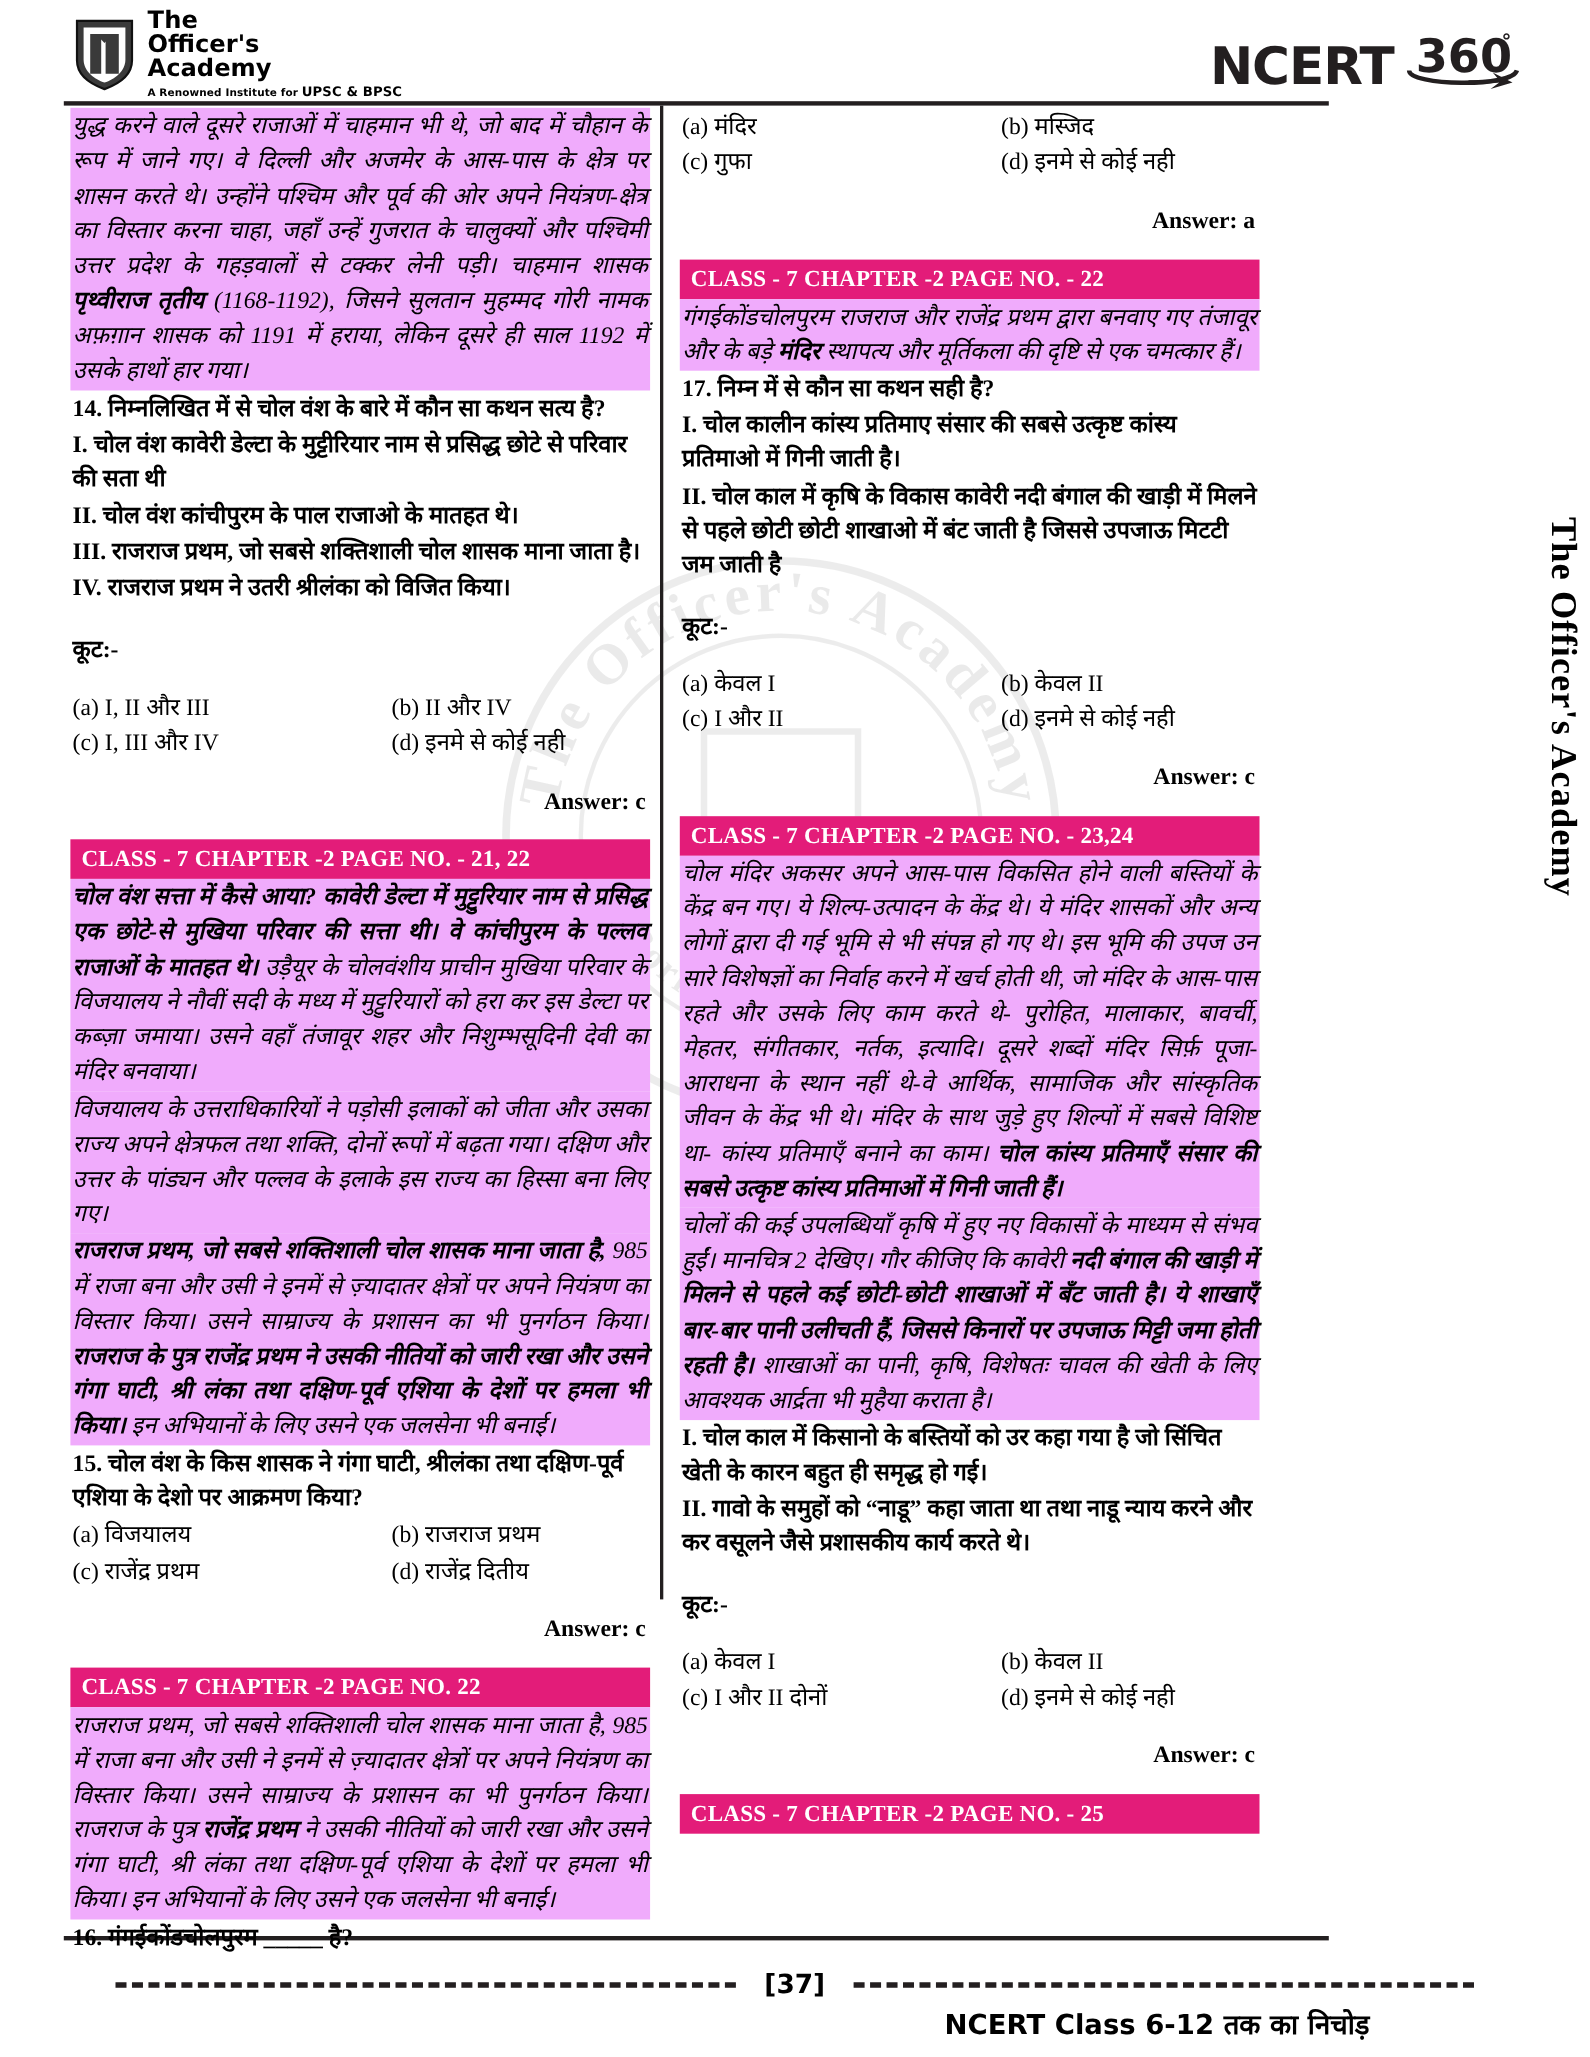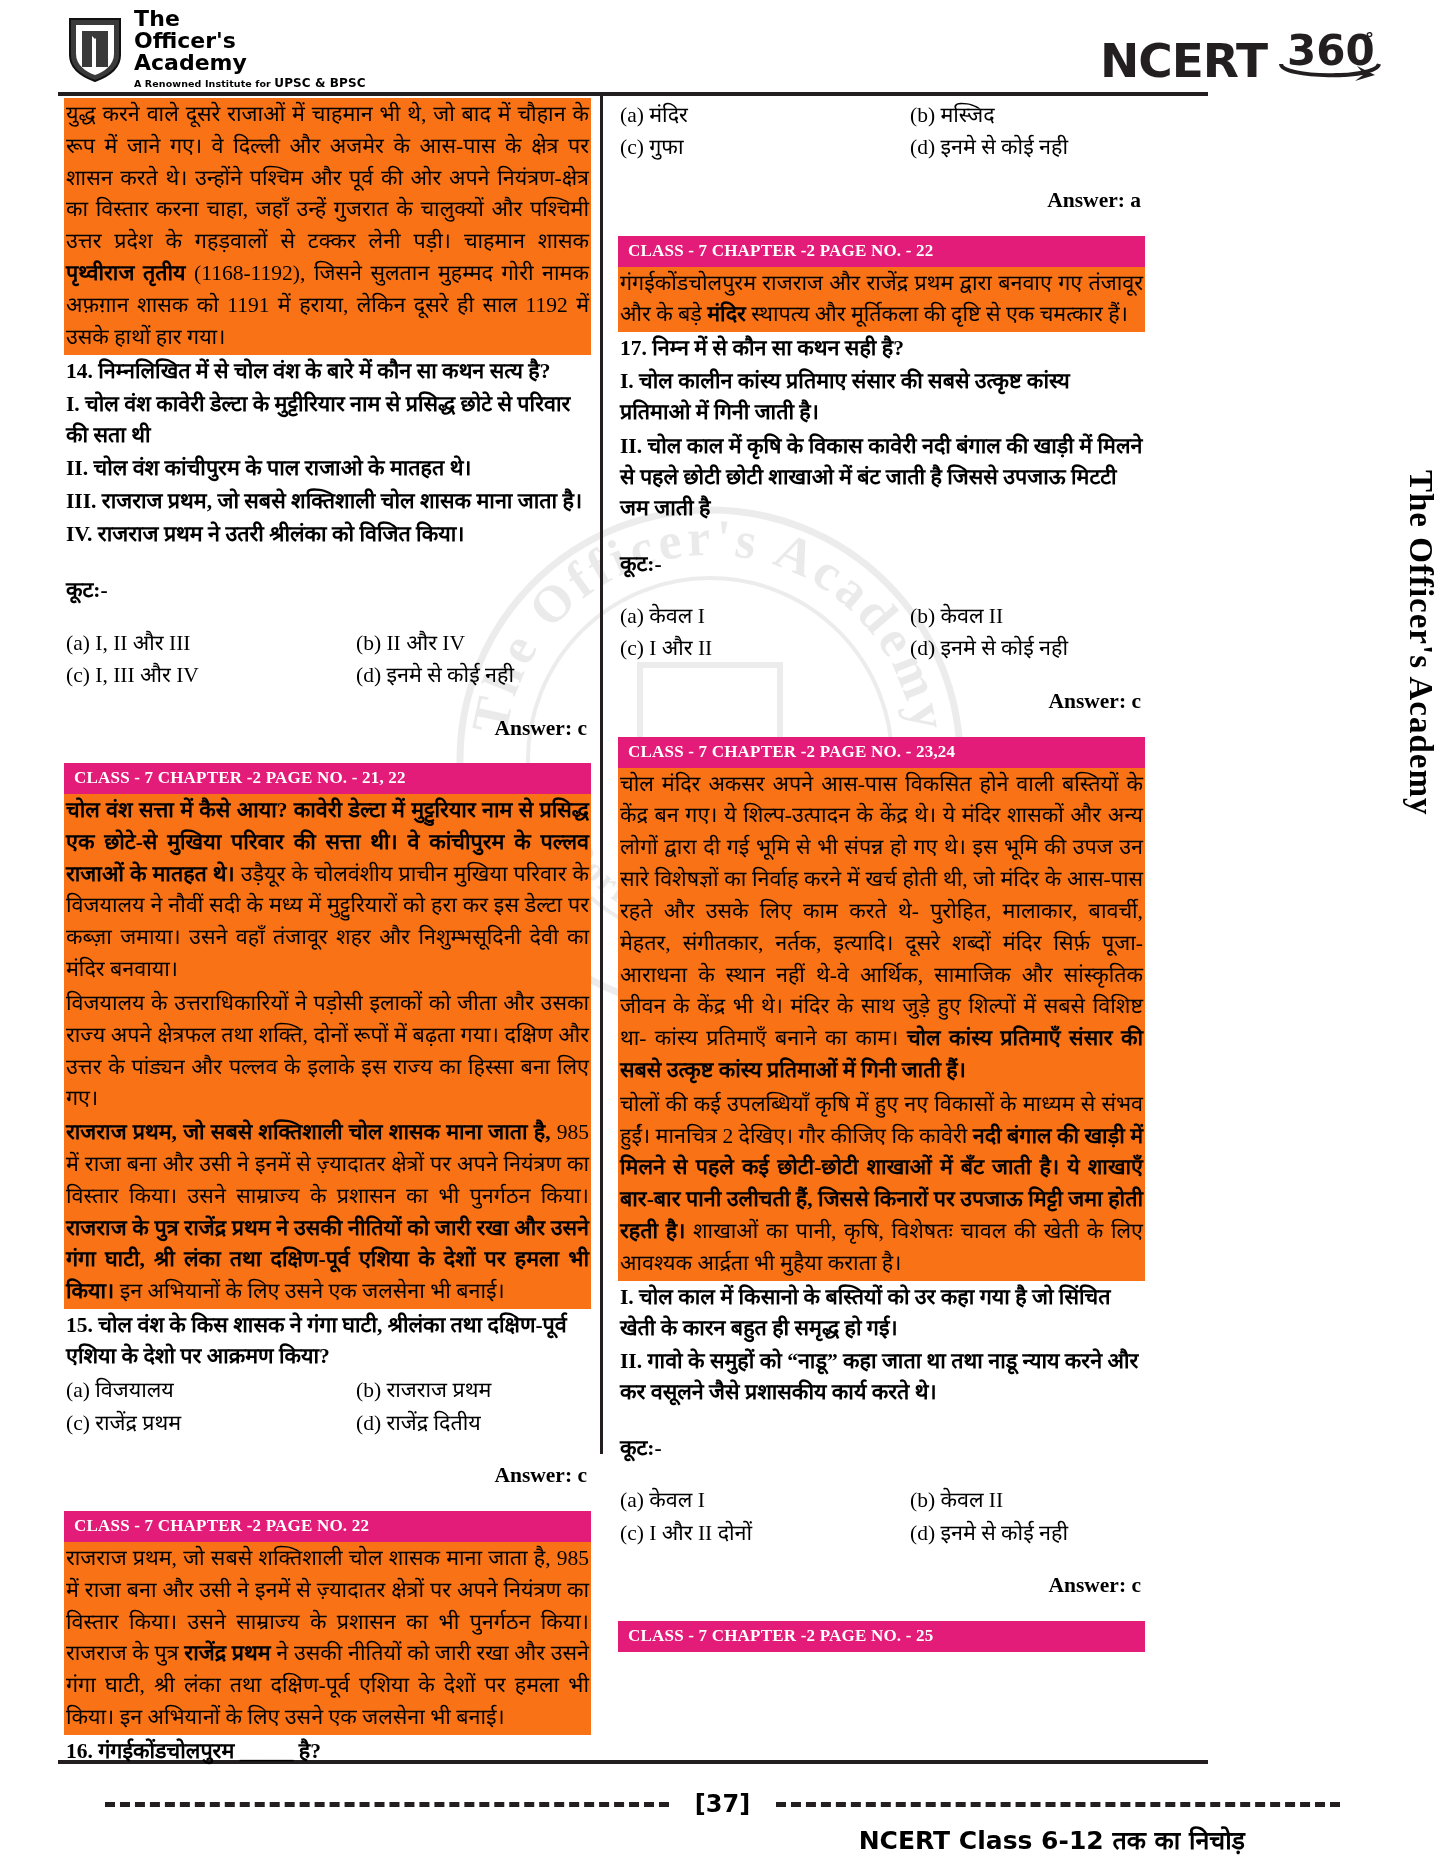--- a/index.html
+++ b/index.html
@@ -80,21 +80,21 @@
   #col-left  { left: 64px; }
   #col-right { left: 618px; }
 
   .para {
     font-size: 21.5px;
     line-height: 1.48;
     text-align: justify;
     margin: 0;
     padding: 1px 2px;
   }
-  .pink { background: #f97316; }
+  .pink { background: #f0abfc; font-style: italic; }
   .b { font-weight: 700; }
   .q {
     font-size: 21.5px; font-weight: 700;
     line-height: 1.45; margin: 0; padding: 1px 2px;
   }
   .stmt {
     font-size: 21.5px; font-weight: 700;
     line-height: 1.45; margin: 0; padding: 1px 2px;
   }
   .koot { font-size: 21.5px; font-weight:700; padding: 1px 2px; }
@@ -107,21 +107,21 @@
 
   .answer {
     font-size: 21.5px; font-weight: 700;
     text-align: right; padding: 2px 4px 1px 0;
   }
 
   .classbar {
     background: #e31c79;
     color: #ffffff;
     font-weight: 700;
-    font-size: 17px;
+    font-size: 21px;
     letter-spacing: .2px;
     padding: 5px 10px 6px 10px;
     margin-top: 8px;
   }
 
   
   #watermark {
     position: absolute;
     left: 430px; top: 480px;
     width: 560px; height: 560px;

